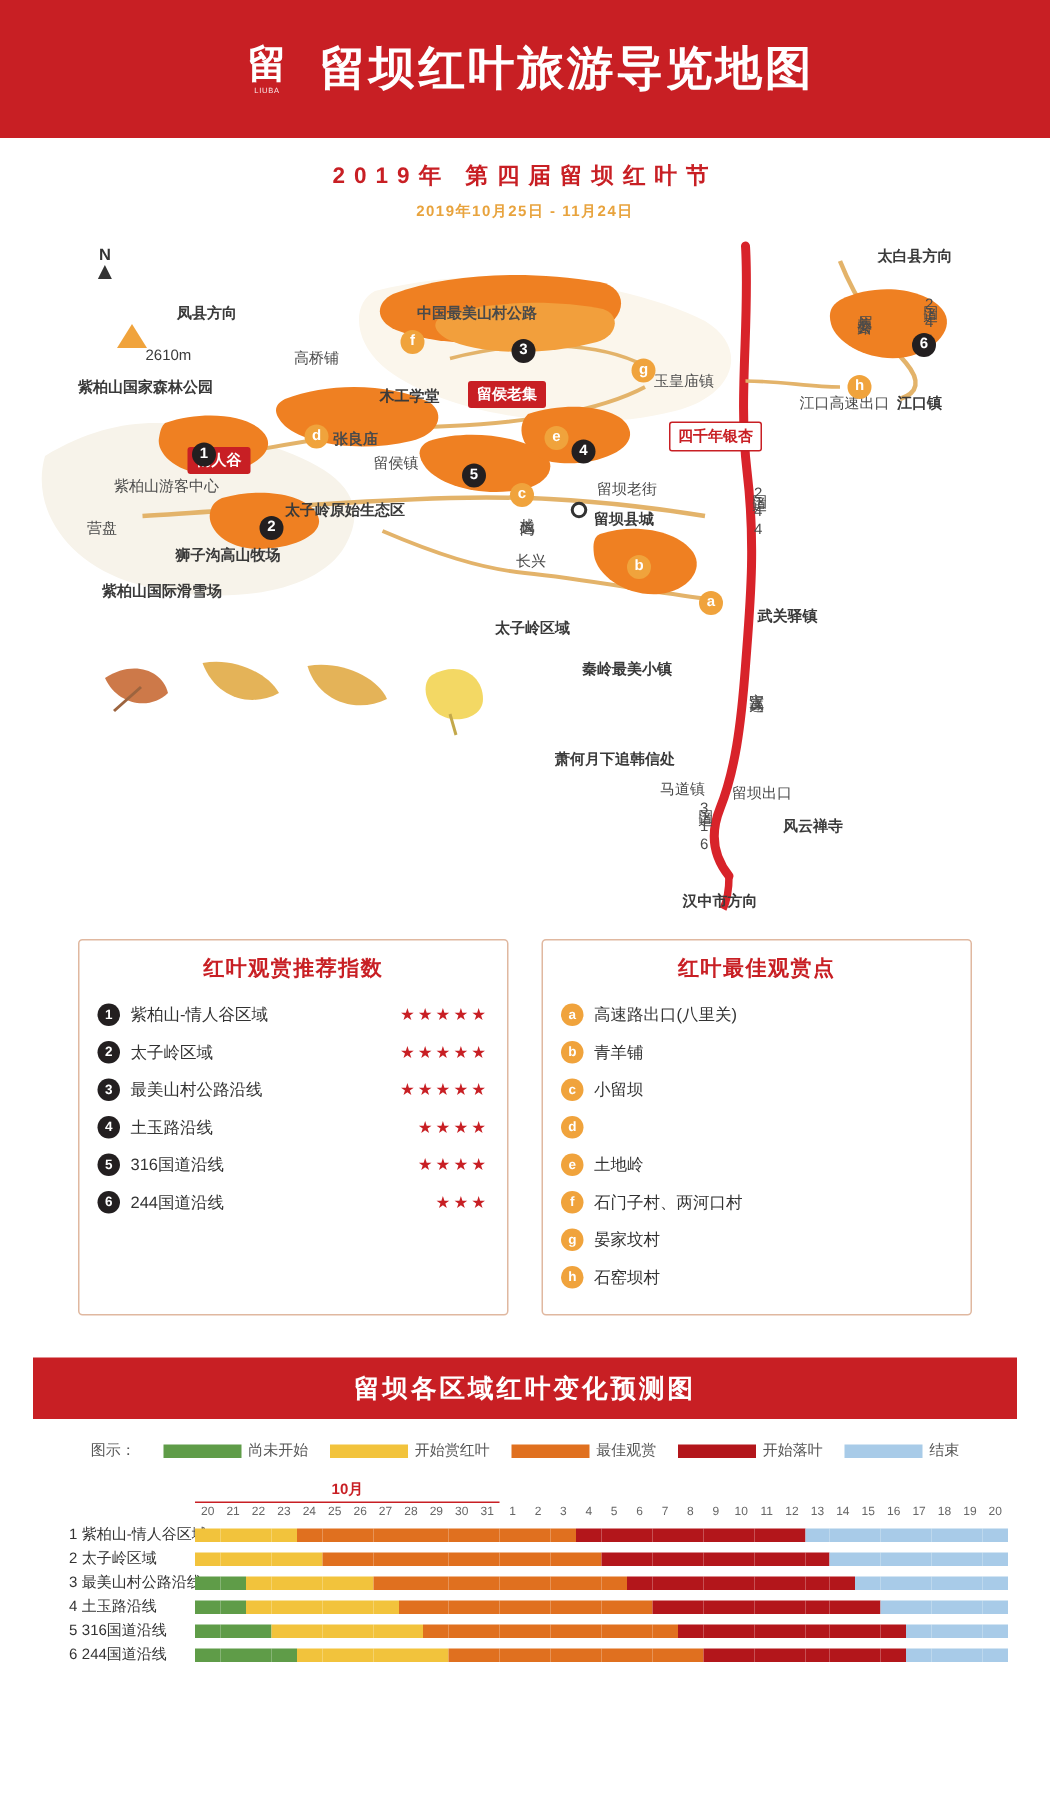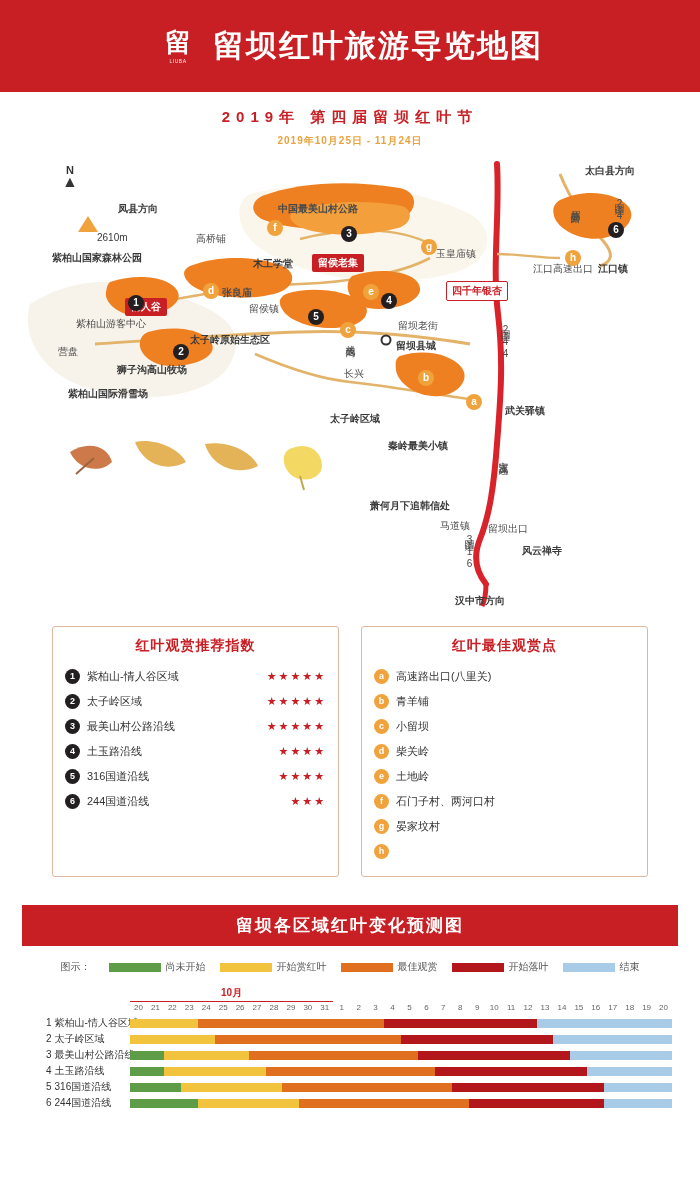--- a/index.html
+++ b/index.html
@@ -404,36 +404,36 @@
         <div class="panel-row">
           <span class="num-badge orange">b</span>
           <span class="row-label">青羊铺</span>
         </div>
         <div class="panel-row">
           <span class="num-badge orange">c</span>
           <span class="row-label">小留坝</span>
         </div>
         <div class="panel-row">
           <span class="num-badge orange">d</span>
-          <span class="row-label">柴关岭</span>
         </div>
         <div class="panel-row">
           <span class="num-badge orange">e</span>
           <span class="row-label">土地岭</span>
         </div>
         <div class="panel-row">
           <span class="num-badge orange">f</span>
           <span class="row-label">石门子村、两河口村</span>
         </div>
         <div class="panel-row">
           <span class="num-badge orange">g</span>
           <span class="row-label">晏家坟村</span>
         </div>
         <div class="panel-row">
           <span class="num-badge orange">h</span>
+          <span class="row-label">石窑坝村</span>
         </div>
       </div>
   </div>
 </div>
 
 <div class="forecast">
   <div class="forecast-title">留坝各区域红叶变化预测图</div>
   <div class="legend-strip">
     <span class="lbl">图示：</span>
     <span id="legend-items" style="display:flex;gap:14px;">

